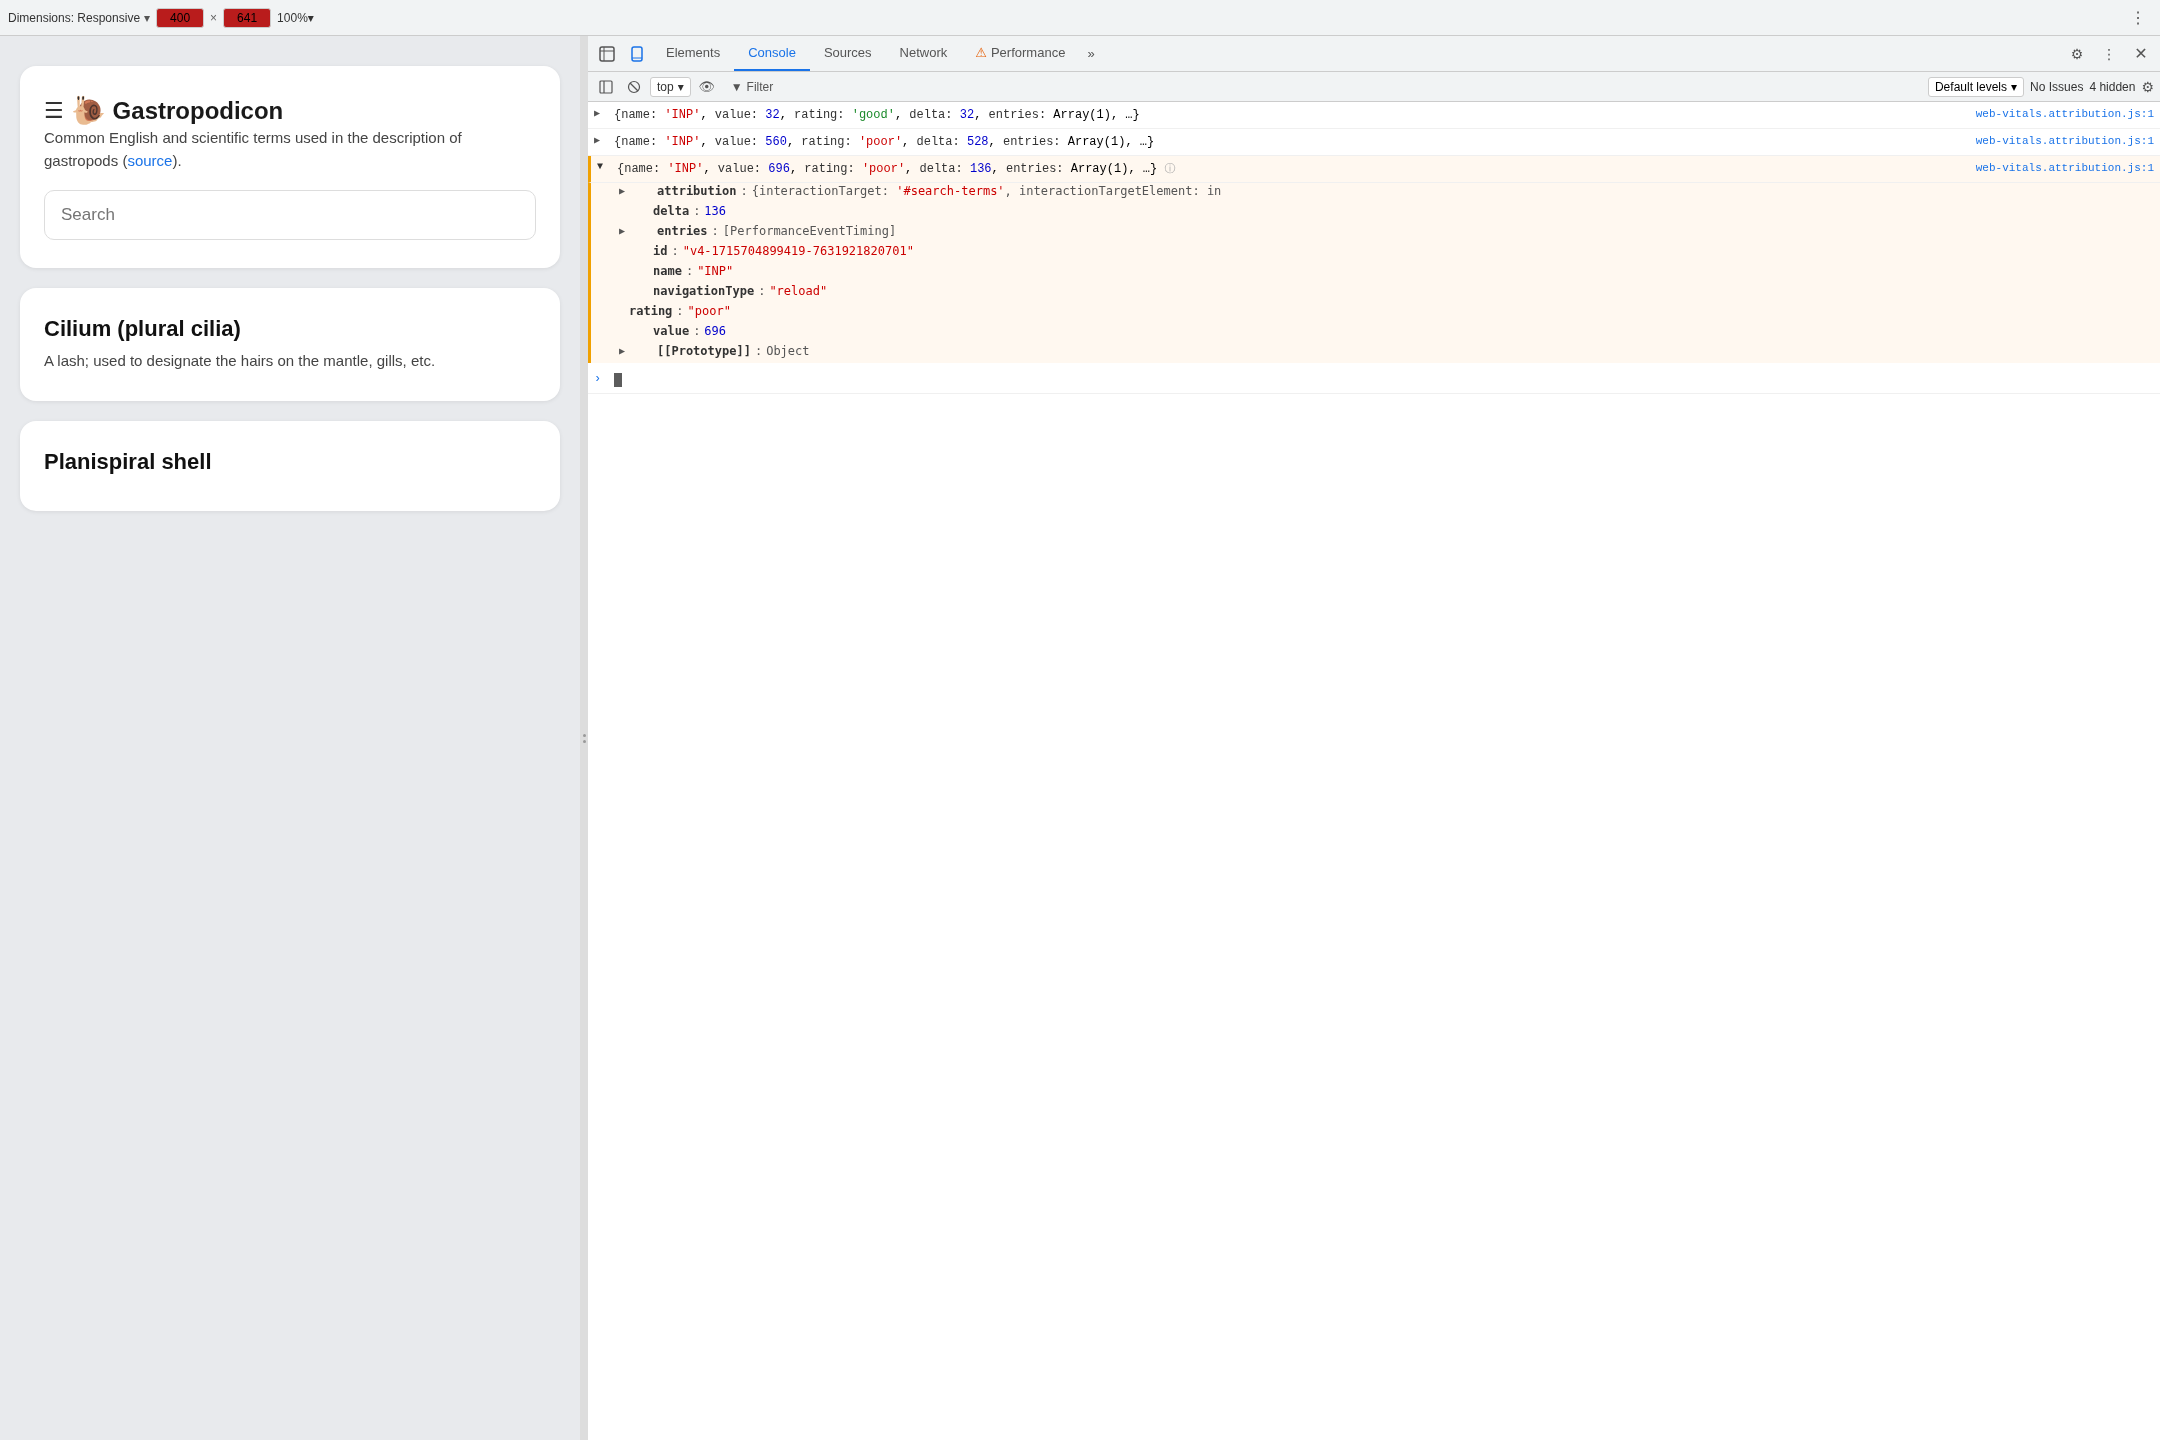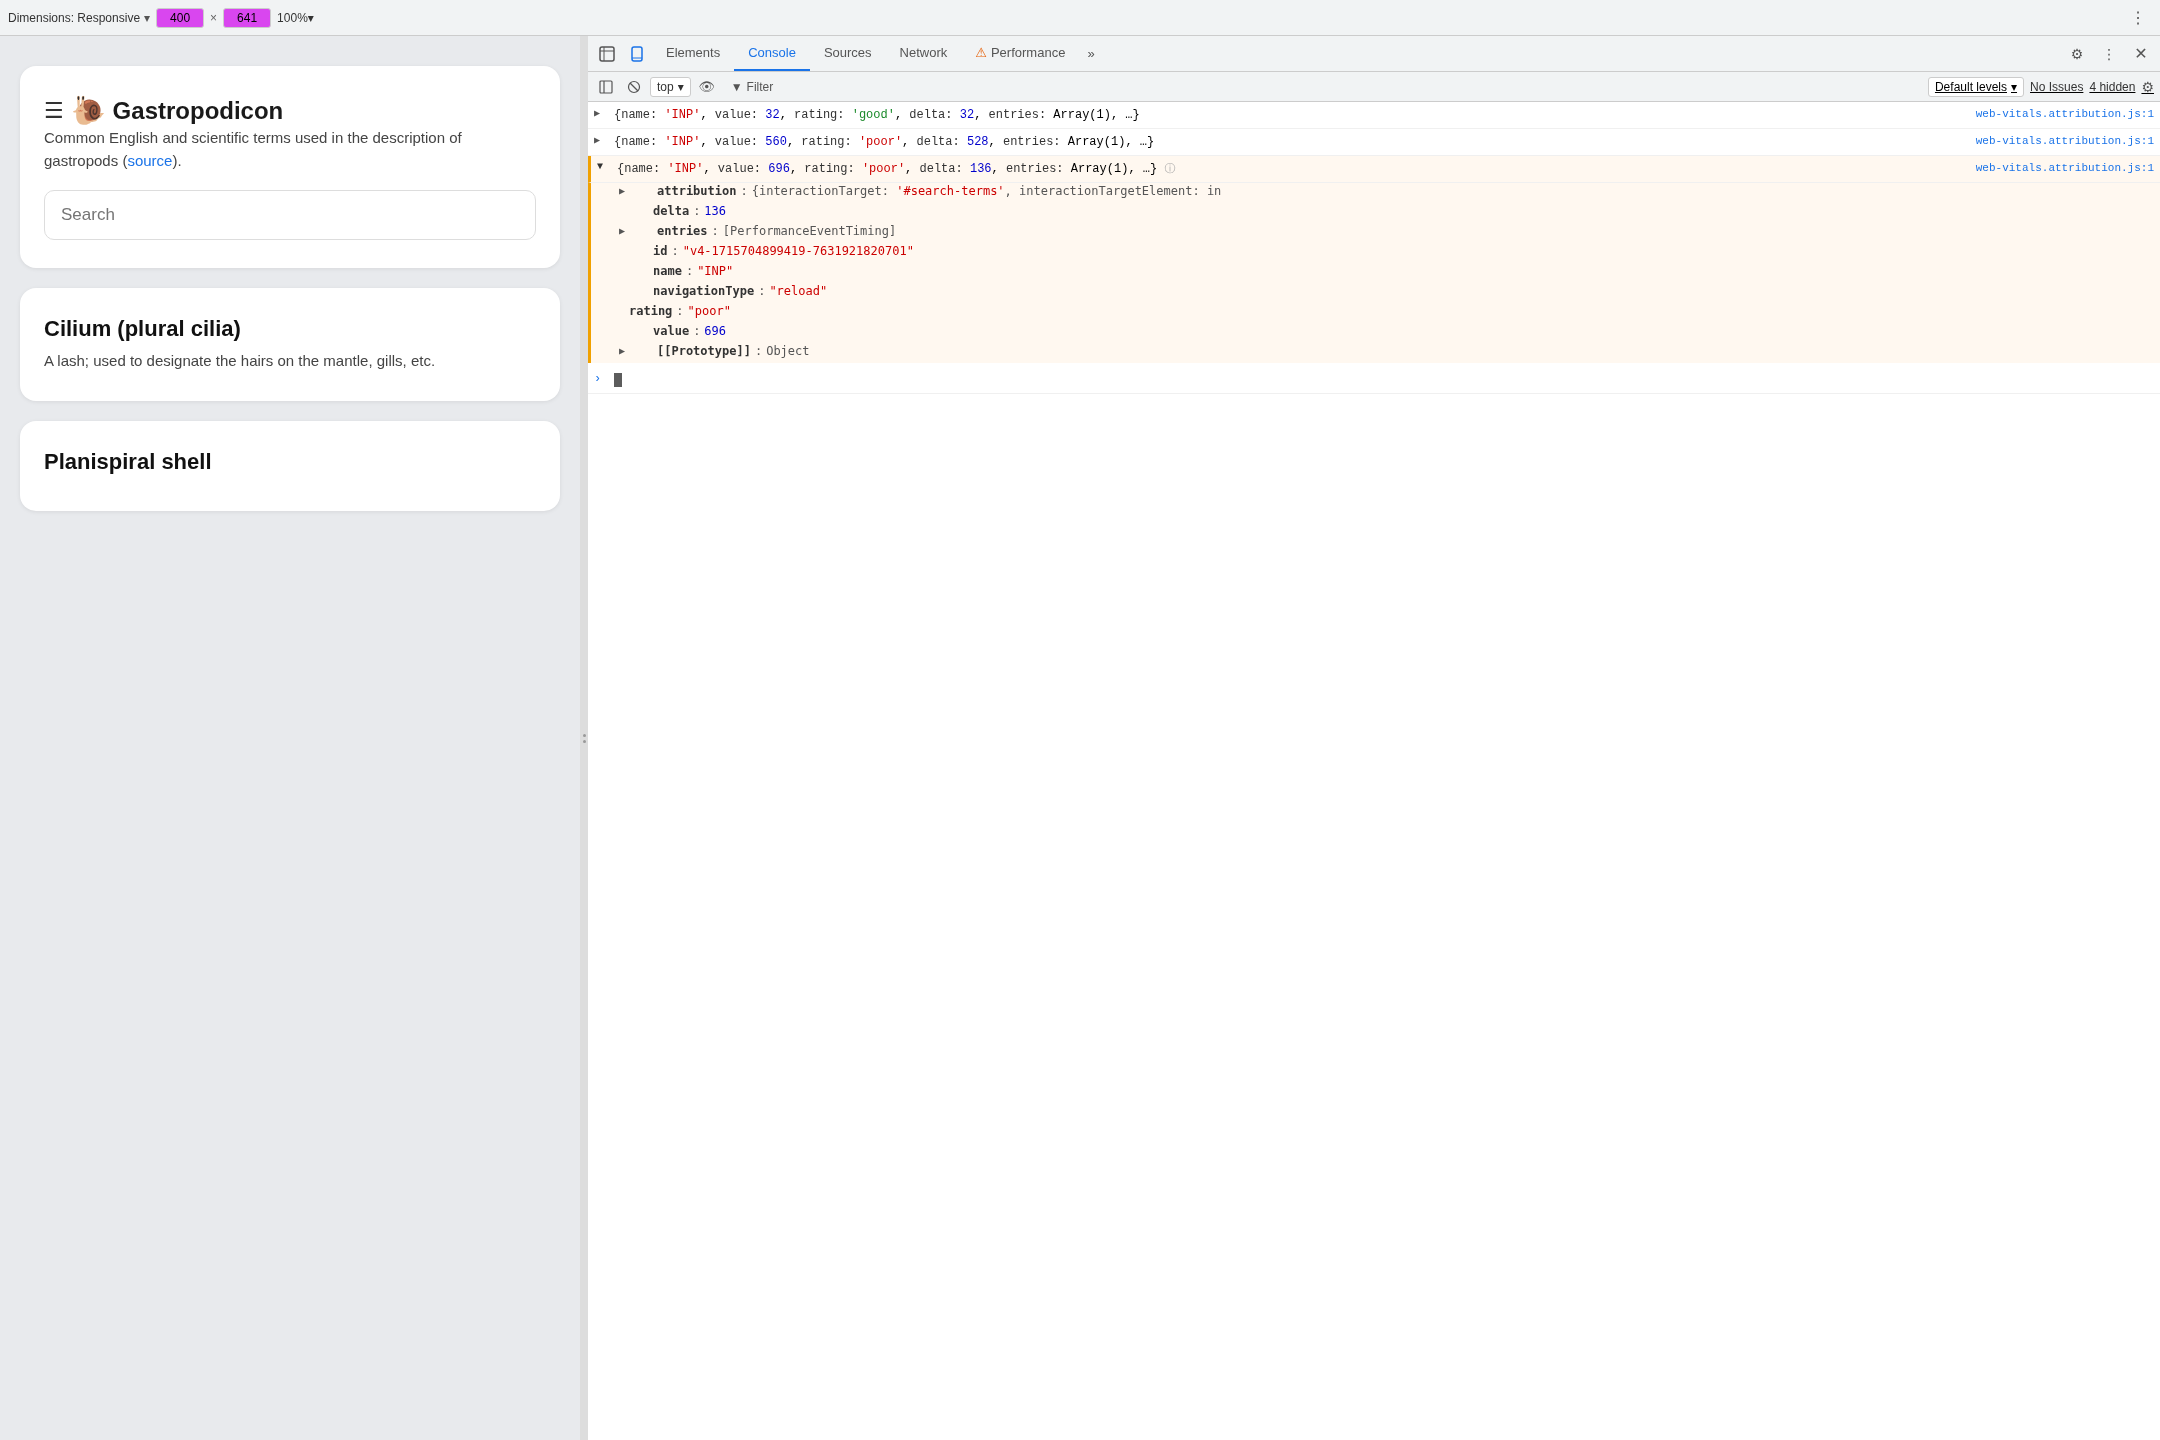--- a/index.html
+++ b/index.html
@@ -36,21 +36,21 @@
       display: flex;
       align-items: center;
       gap: 4px;
     }
     .dim-input {
       width: 48px;
       border: 1px solid #ccc;
       border-radius: 3px;
       padding: 2px 4px;
       font-size: 12px;
-      background: #d946ef;
+      background: #b91c1c;
       text-align: center;
     }
     .dim-sep { font-size: 12px; color: #666; }
     .zoom-btn {
       font-size: 12px;
       color: #333;
       border: none;
       background: transparent;
       cursor: pointer;
       display: flex;
@@ -309,21 +309,20 @@
       color: #555;
       cursor: pointer;
       border-radius: 3px;
     }
     .filter-icon { color: #555; }
     .console-toolbar-right {
       display: flex;
       align-items: center;
       gap: 6px;
       margin-left: auto;
-      text-decoration: underline;
     }
     .levels-select {
       font-size: 12px;
       padding: 2px 6px;
       border: 1px solid #ccc;
       border-radius: 3px;
       background: white;
       cursor: pointer;
       display: flex;
       align-items: center;

